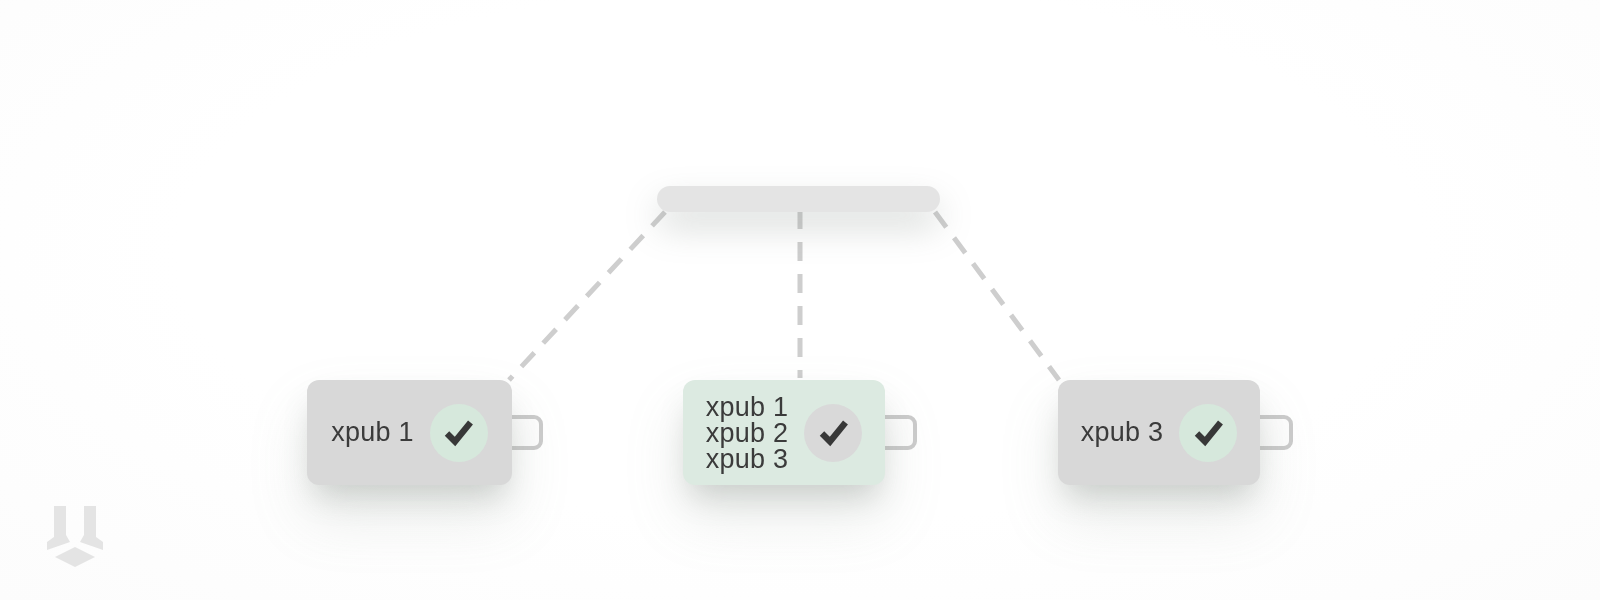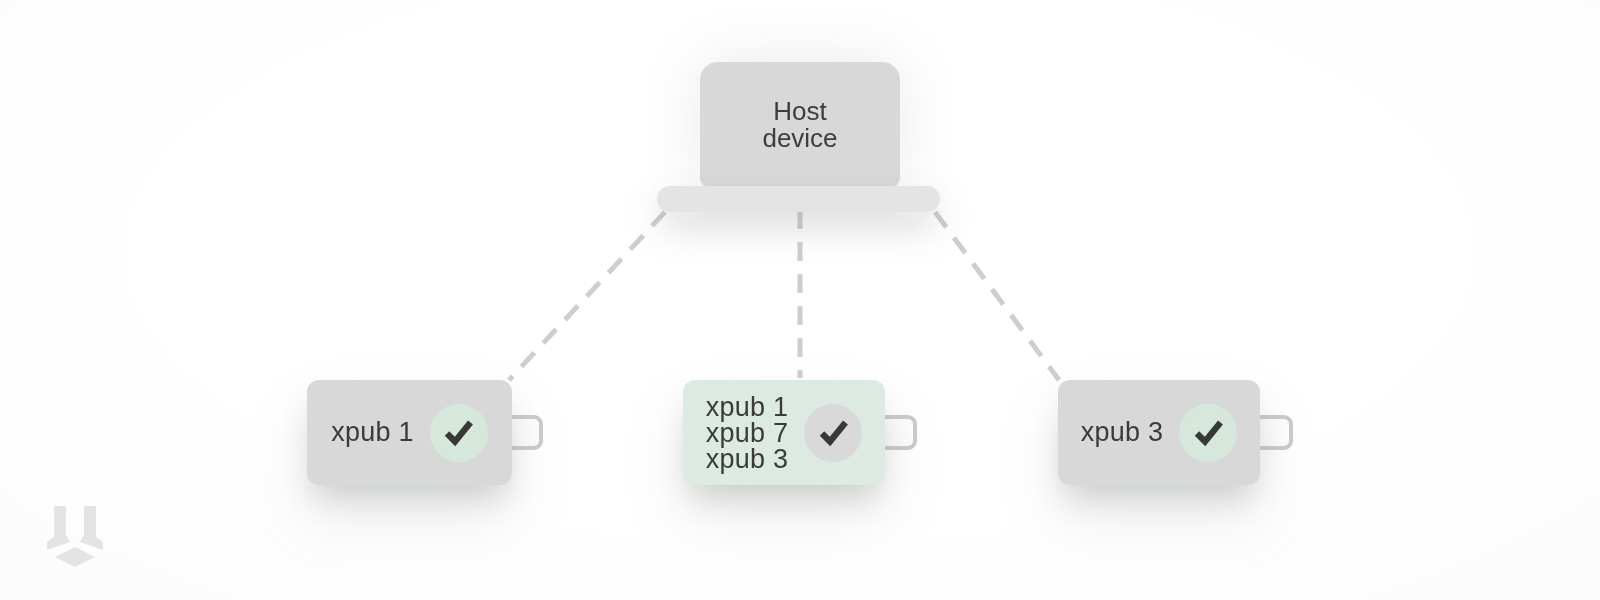--- a/index.html
+++ b/index.html
@@ -69,46 +69,40 @@
 <body>
 
 <div class="stage">
 
   <svg class="links" width="1600" height="600">
     <line x1="665" y1="212" x2="509" y2="380"></line>
     <line x1="800" y1="210" x2="800" y2="378"></line>
     <line x1="935" y1="212" x2="1059" y2="380"></line>
   </svg>
 
-  <div class="laptop-screen">
-    <div class="screen-label">
-      <span>Host</span>
-      <span>device</span>
-    </div>
-  </div>
   <div class="laptop-base"></div>
 
   <div class="device gray d1">
     <div class="plug"></div>
     <div class="body">
       <div class="label">xpub 1</div>
       <div class="check-circle">
         <svg width="31" height="29" viewBox="0 0 31 29">
           <path d="M4 15.5 L12 23.5 L27.5 4.5"></path>
         </svg>
       </div>
     </div>
   </div>
 
   <div class="device green d2">
     <div class="plug"></div>
     <div class="body">
       <div class="label multiline">
         <span>xpub 1</span>
-        <span>xpub 7</span>
+        <span>xpub 2</span>
         <span>xpub 3</span>
       </div>
       <div class="check-circle">
         <svg width="31" height="29" viewBox="0 0 31 29">
           <path d="M4 15.5 L12 23.5 L27.5 4.5"></path>
         </svg>
       </div>
     </div>
   </div>
 

